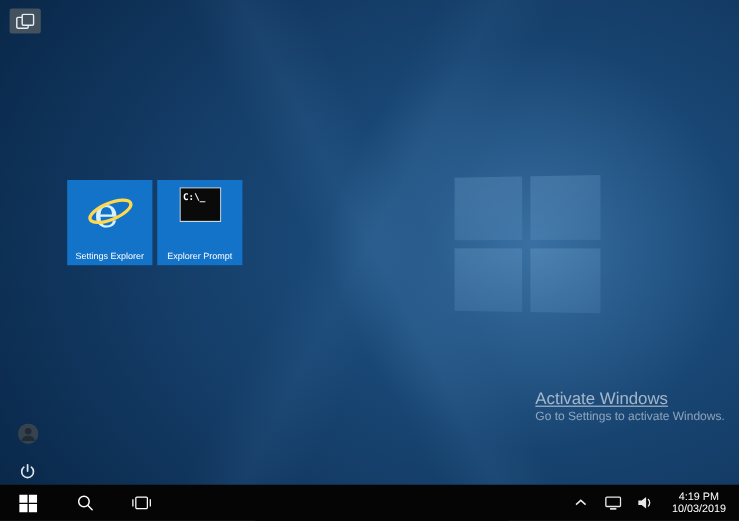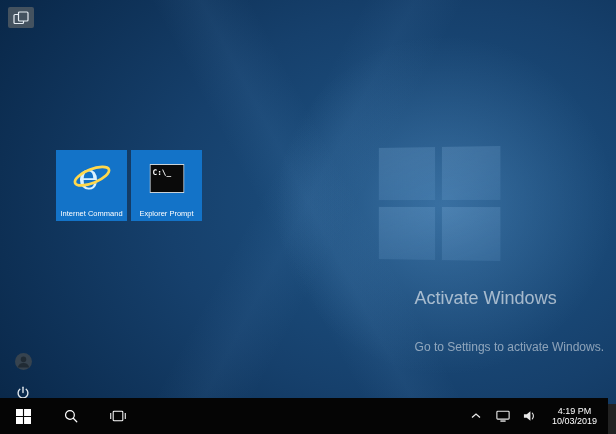--- a/index.html
+++ b/index.html
@@ -42,27 +42,27 @@
   .tile-label{
     position:absolute;left:2px;right:2px;bottom:3px;text-align:center;
     font-size:7.5px;color:#fff;white-space:nowrap;overflow:hidden;
   }
   
   .rail-btn{position:absolute;left:14px;width:18px;height:18px;display:flex;align-items:center;justify-content:center;}
   .user-btn{top:352px;}
   .power-btn{top:384px;}
   
   .activate{position:absolute;right:12px;bottom:50px;text-align:left;}
-  .activate .t1{font-size:18px;color:rgba(255,255,255,0.60);line-height:18px;}
-  .activate .t2{font-size:12px;color:rgba(255,255,255,0.50);line-height:13px;margin-top:34px;}
+  .activate .t1{font-size:14px;color:rgba(255,255,255,0.60);line-height:18px;text-decoration:underline;}
+  .activate .t2{font-size:10px;color:rgba(255,255,255,0.50);line-height:13px;}
   
   .taskbar{
-    position:absolute;left:0;right:8px;bottom:0;height:36px;
+    position:absolute;left:0;right:0;bottom:0;height:30px;
     background:var(--taskbar_black,#050505);
-    display:flex;align-items:center;
+    display:flex;
   }
   .tb-btn{width:47px;height:30px;display:flex;align-items:center;justify-content:center;}
   .tb-right{margin-left:auto;display:flex;align-items:center;gap:11px;padding-right:8px;}
   .tray-btn{display:flex;align-items:center;justify-content:center;width:16px;height:22px;}
   .clock{display:flex;flex-direction:column;align-items:center;justify-content:center;color:#fff;padding:0 3px;}
   .clock span{font-size:9px;line-height:10.5px;white-space:nowrap;}
 </style>
 </head>
 <body>
 
@@ -85,24 +85,24 @@
     </div>
 
     <div class="tiles">
       <div class="tile">
         <span class="tile-icon">
           <svg width="40" height="40" viewBox="0 0 44 44">
             <text x="7" y="35" font-family="'DejaVu Serif',serif" font-size="38" fill="#d9f1ff">e</text>
             <ellipse cx="22" cy="21" rx="20" ry="7.5" fill="none" stroke="#ffd84d" stroke-width="3" transform="rotate(-22 22 21)"></ellipse>
           </svg>
         </span>
-        <span class="tile-label">Internet Command</span>
+        <span class="tile-label">Settings Explorer</span>
       </div>
       <div class="tile">
-        <span class="tile-icon" style="top:14px;font-weight:bold;">
+        <span class="tile-icon" style="top:6px;font-weight:bold;">
           <svg width="35" height="29" viewBox="0 0 36 30">
             <rect x="0.5" y="0.5" width="35" height="29" fill="#0a0a0a" stroke="#cfd6dc" stroke-width="1"></rect>
             <text x="3" y="11" font-size="8" fill="#ffffff" font-family="'DejaVu Sans Mono',monospace">C:\_</text>
           </svg>
         </span>
         <span class="tile-label">Explorer Prompt</span>
       </div>
     </div>
 
     <div class="rail-btn user-btn">

